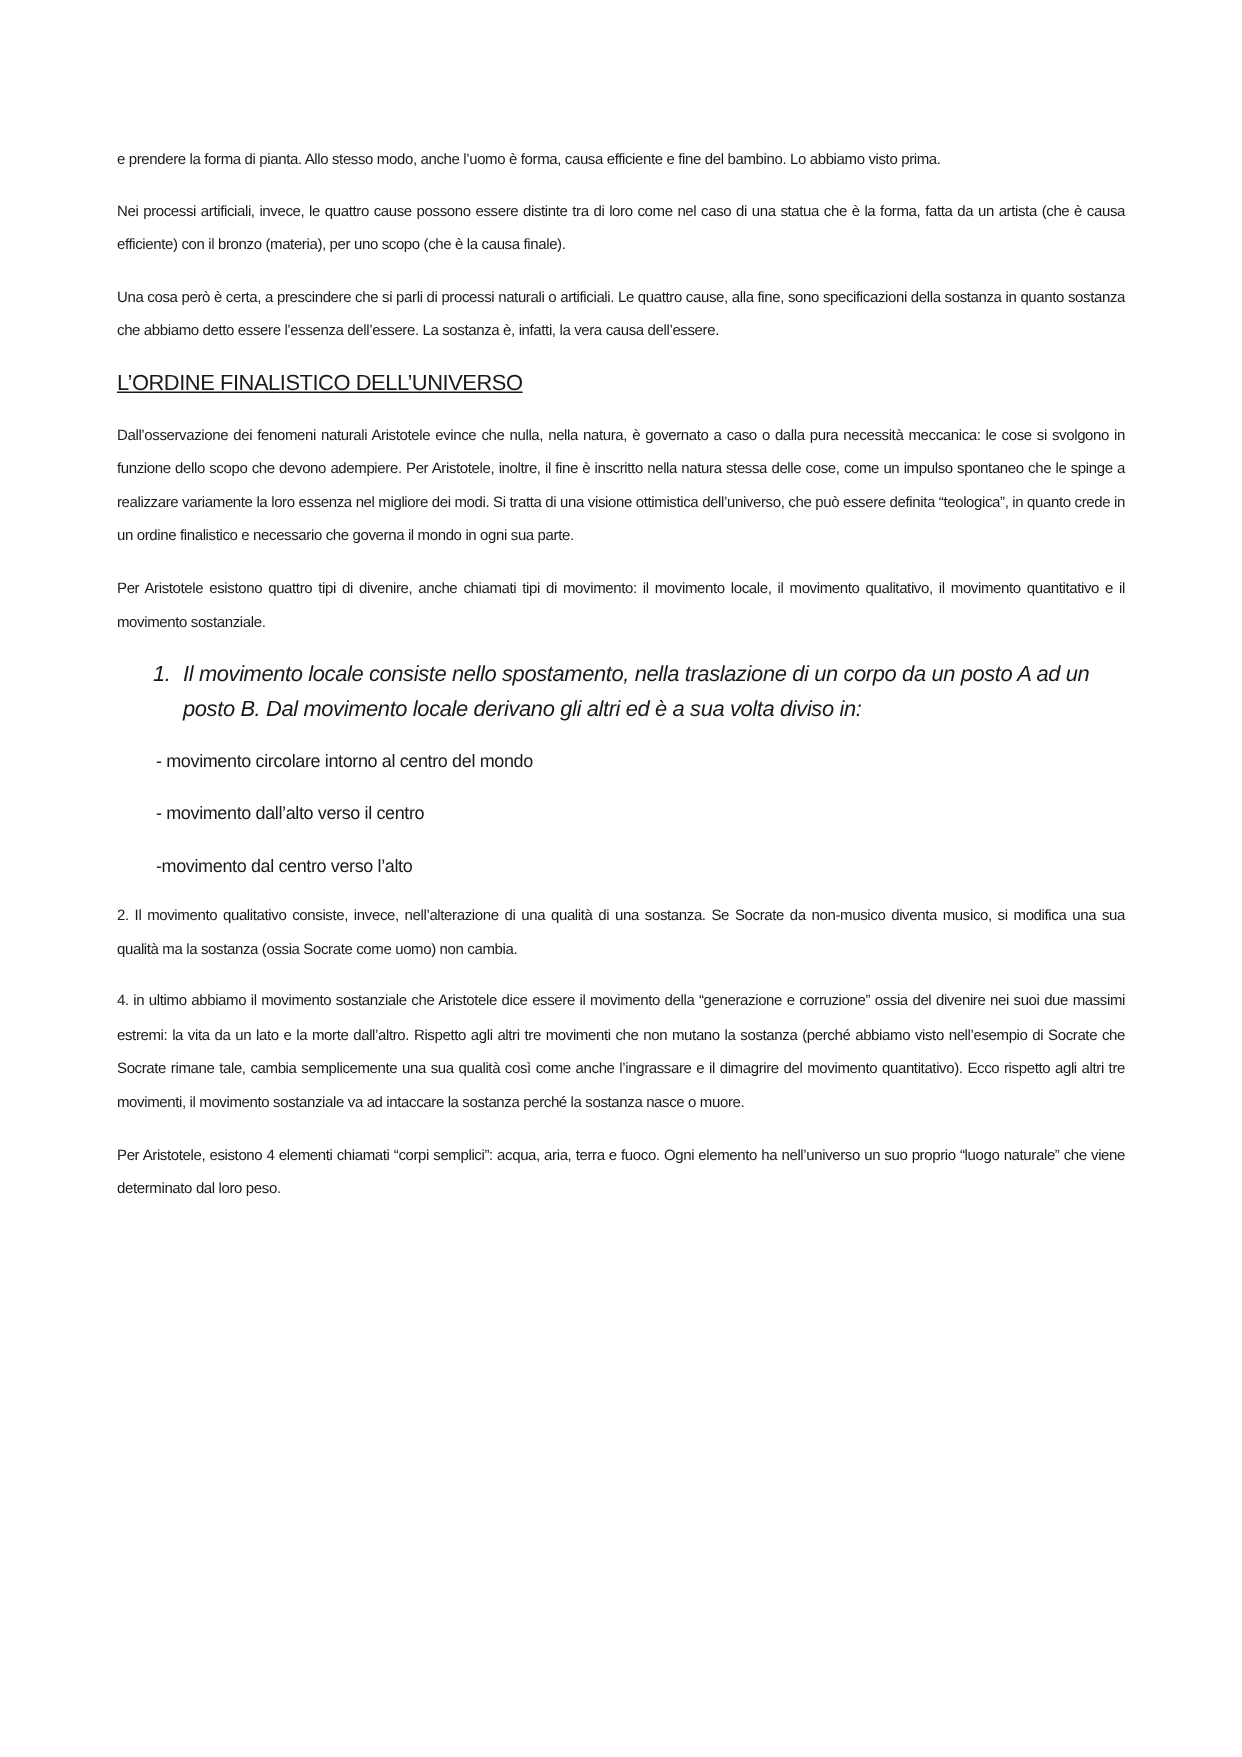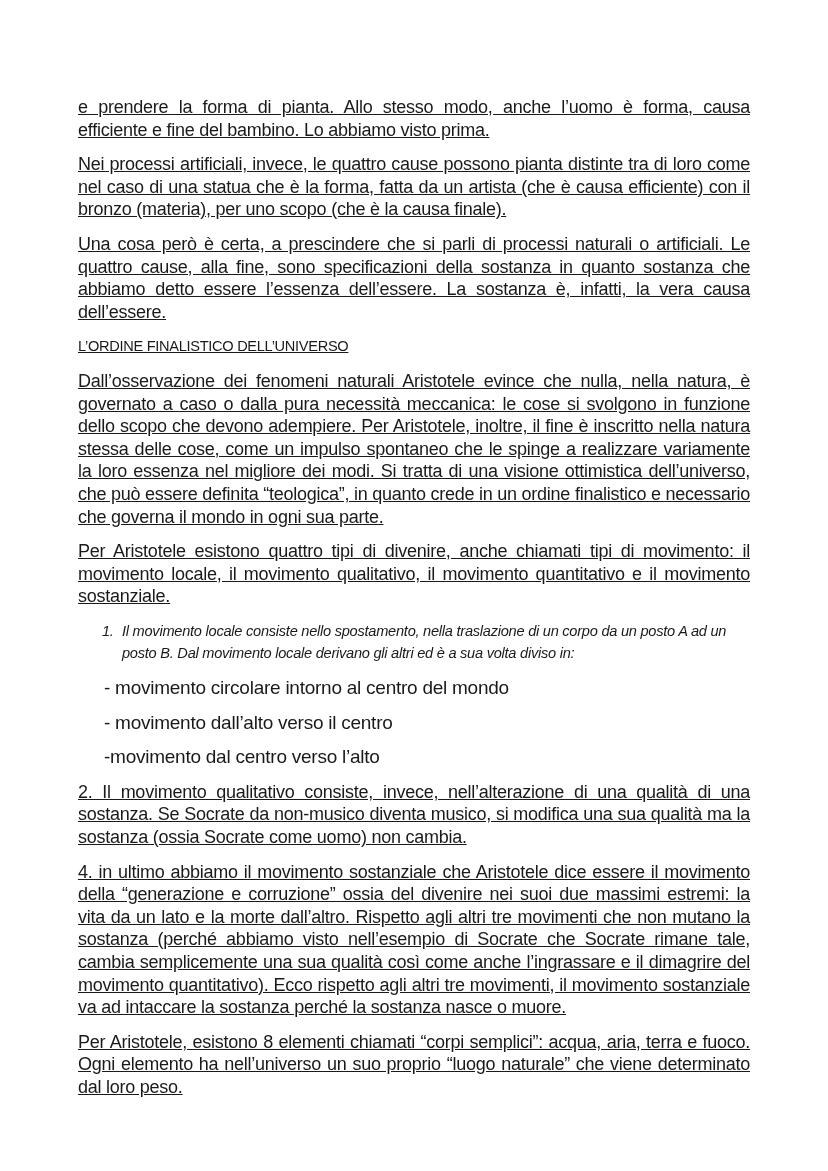--- a/index.html
+++ b/index.html
@@ -16,26 +16,25 @@
       color: #1a1a1a;
     }
     .page {
       position: absolute;
       left: 78px;
       top: 96px;
       width: 672px;
     }
     .para {
       margin: 0 0 12px 0;
-      font-size: 18px;
+      font-size: 10px;
       line-height: 22.6px;
       text-align: justify;
       letter-spacing: -0.25px;
       word-spacing: 0px;
-      text-decoration: underline;
     }
     .heading {
       margin: 0 0 12px 0;
       font-size: 14.6px;
       line-height: 22.6px;
       letter-spacing: -0.3px;
       text-transform: none;
       text-decoration: underline;
     }
     .list-item {
@@ -47,43 +46,43 @@
       letter-spacing: -0.25px;
       font-style: italic;
     }
     .list-num {
       display: inline-block;
       width: 20px;
       text-indent: 0;
     }
     .sub-item {
       margin: 0 0 12px 0;
-      font-size: 19px;
+      font-size: 12px;
       line-height: 22.6px;
       letter-spacing: -0.25px;
     }
     .sub-item.indented {
       padding-left: 26px;
     }
   </style>
 </head>
 <body>
 
 <div class="page">
   <p class="para">e prendere la forma di pianta. Allo stesso modo, anche l’uomo è forma, causa efficiente e fine del bambino. Lo abbiamo visto prima.</p>
-  <p class="para">Nei processi artificiali, invece, le quattro cause possono pianta distinte tra di loro come nel caso di una statua che è la forma, fatta da un artista (che è causa efficiente) con il bronzo (materia), per uno scopo (che è la causa finale).</p>
+  <p class="para">Nei processi artificiali, invece, le quattro cause possono essere distinte tra di loro come nel caso di una statua che è la forma, fatta da un artista (che è causa efficiente) con il bronzo (materia), per uno scopo (che è la causa finale).</p>
   <p class="para">Una cosa però è certa, a prescindere che si parli di processi naturali o artificiali. Le quattro cause, alla fine, sono specificazioni della sostanza in quanto sostanza che abbiamo detto essere l’essenza dell’essere. La sostanza è, infatti, la vera causa dell’essere.</p>
 
   <p class="heading">L’ORDINE FINALISTICO DELL’UNIVERSO</p>
   <p class="para">Dall’osservazione dei fenomeni naturali Aristotele evince che nulla, nella natura, è governato a caso o dalla pura necessità meccanica: le cose si svolgono in funzione dello scopo che devono adempiere. Per Aristotele, inoltre, il fine è inscritto nella natura stessa delle cose, come un impulso spontaneo che le spinge a realizzare variamente la loro essenza nel migliore dei modi. Si tratta di una visione ottimistica dell’universo, che può essere definita “teologica”, in quanto crede in un ordine finalistico e necessario che governa il mondo in ogni sua parte.</p>
 
   <p class="para">Per Aristotele esistono quattro tipi di divenire, anche chiamati tipi di movimento: il movimento locale, il movimento qualitativo, il movimento quantitativo e il movimento sostanziale.</p>
 
   <p class="list-item"><span class="list-num">1.</span><span>Il movimento locale consiste nello spostamento, nella traslazione di un corpo da un posto A ad un posto B. Dal movimento locale derivano gli altri ed è a sua volta diviso in:</span></p>
 
   <p class="sub-item indented">- movimento circolare intorno al centro del mondo</p>
   <p class="sub-item indented">- movimento dall’alto verso il centro</p>
   <p class="sub-item indented">-movimento dal centro verso l’alto</p>
 
   <p class="para">2. Il movimento qualitativo consiste, invece, nell’alterazione di una qualità di una sostanza. Se Socrate da non-musico diventa musico, si modifica una sua qualità ma la sostanza (ossia Socrate come uomo) non cambia.</p>
   <p class="para">4. in ultimo abbiamo il movimento sostanziale che Aristotele dice essere il movimento della “generazione e corruzione” ossia del divenire nei suoi due massimi estremi: la vita da un lato e la morte dall’altro. Rispetto agli altri tre movimenti che non mutano la sostanza (perché abbiamo visto nell’esempio di Socrate che Socrate rimane tale, cambia semplicemente una sua qualità così come anche l’ingrassare e il dimagrire del movimento quantitativo). Ecco rispetto agli altri tre movimenti, il movimento sostanziale va ad intaccare la sostanza perché la sostanza nasce o muore.</p>
-  <p class="para">Per Aristotele, esistono 8 elementi chiamati “corpi semplici”: acqua, aria, terra e fuoco. Ogni elemento ha nell’universo un suo proprio “luogo naturale” che viene determinato dal loro peso.</p>
+  <p class="para">Per Aristotele, esistono 4 elementi chiamati “corpi semplici”: acqua, aria, terra e fuoco. Ogni elemento ha nell’universo un suo proprio “luogo naturale” che viene determinato dal loro peso.</p>
 </div>
 
 </body></html>

